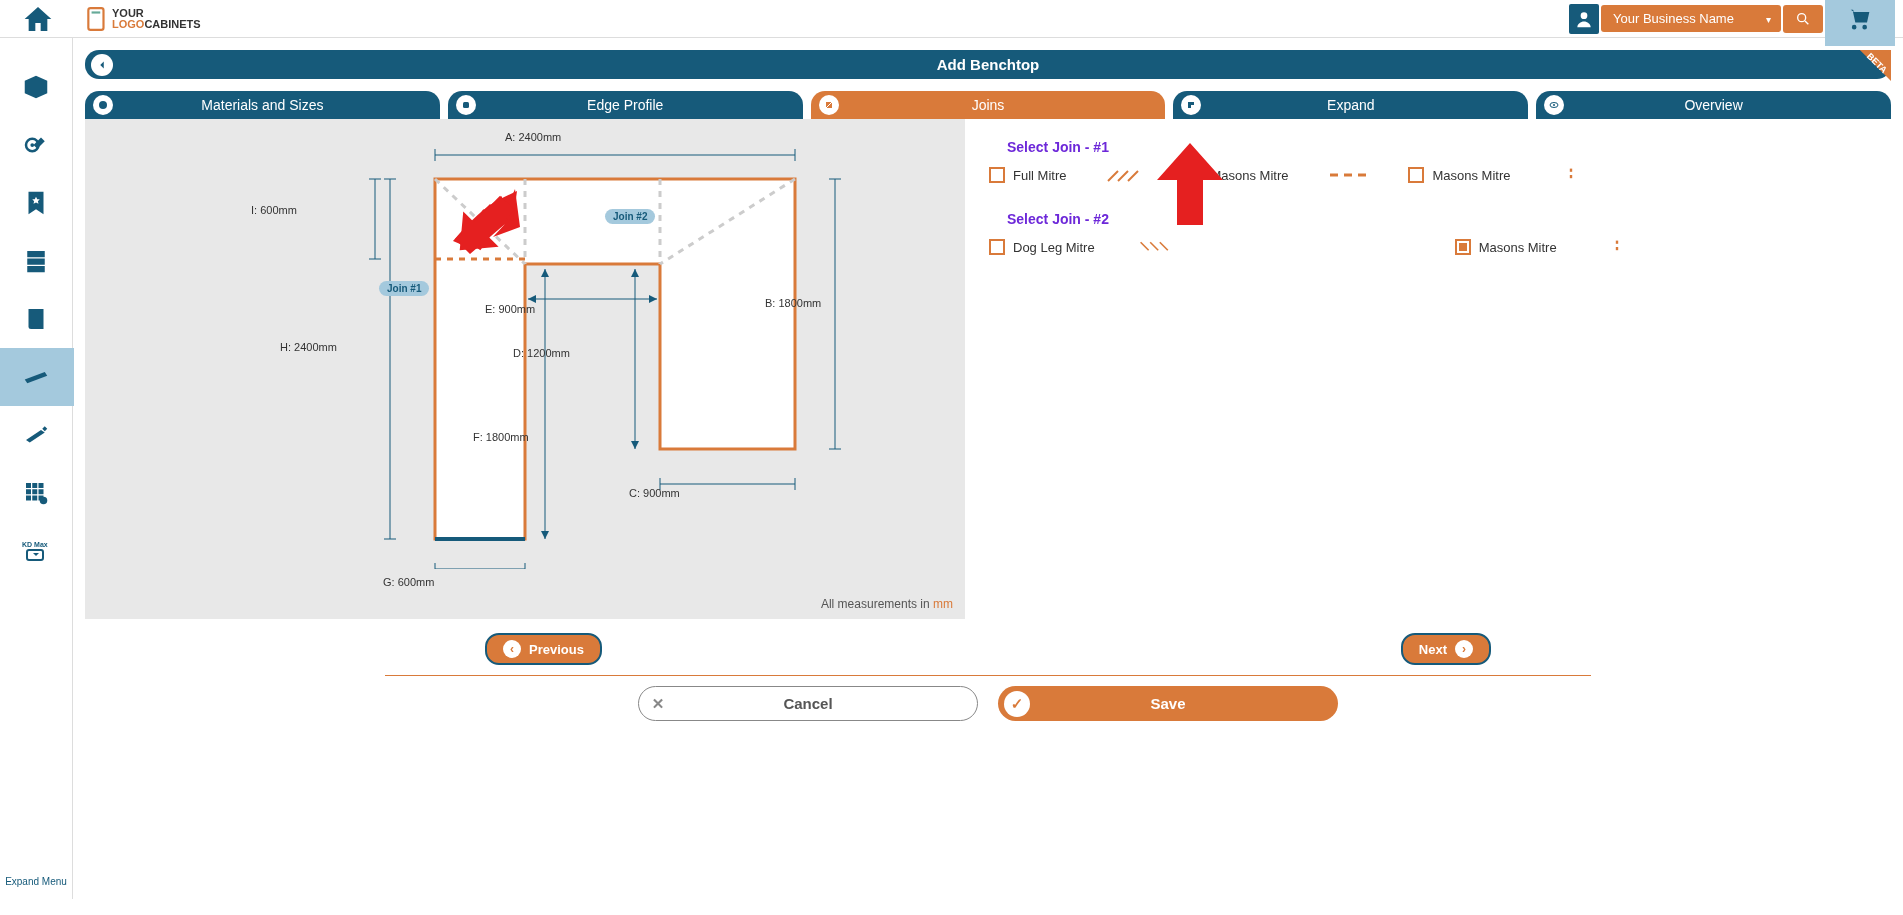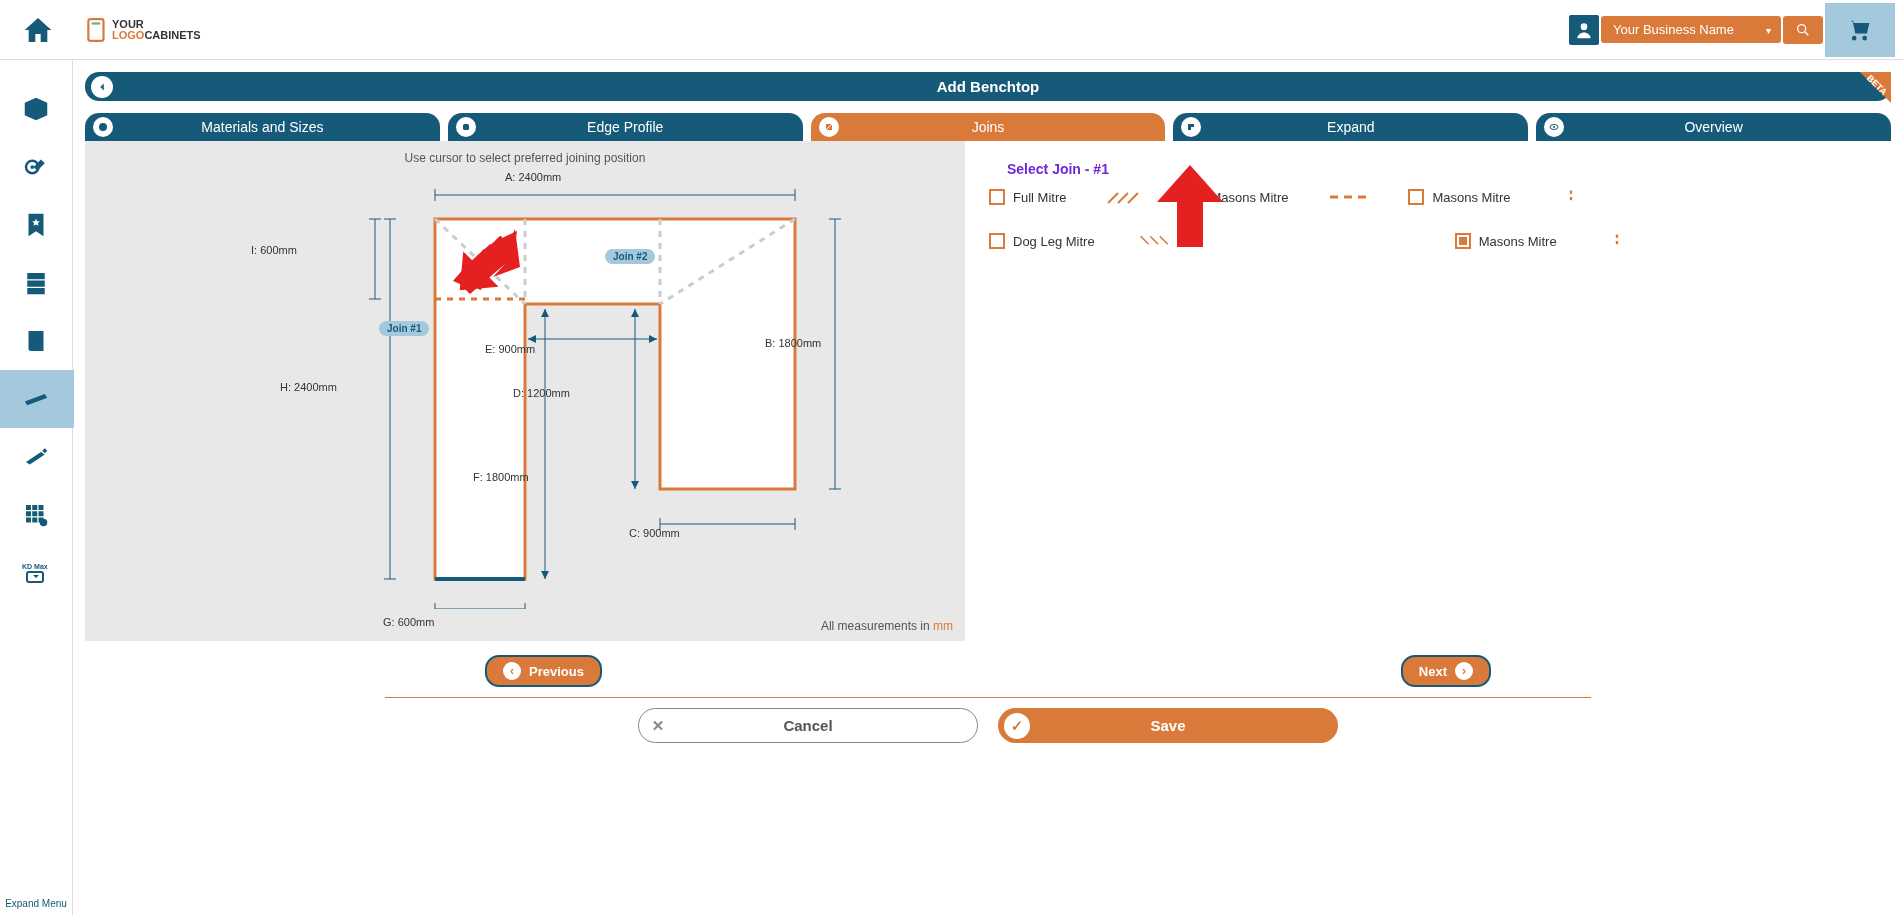--- a/index.html
+++ b/index.html
@@ -1,19 +1,19 @@
 <!DOCTYPE html>
 <html><head>
 <meta charset="utf-8">
 <style>
 * { margin: 0; padding: 0; box-sizing: border-box; font-family: Arial, sans-serif; }
 body { background: #fff; overflow: hidden; }
 
 
-.top-header { height: 60px; border-bottom: 1px solid #ddd; display: flex; align-items: center; padding: 0 0 0 0; }
+.top-header { height: 38px; border-bottom: 1px solid #ddd; display: flex; align-items: center; padding: 0 0 0 0; }
 .home-icon { width: 76px; height: 54px; display: flex; align-items: center; justify-content: center; }
 .logo-area { display: flex; align-items: center; padding-left: 10px; }
 .logo-text { font-size: 11px; font-weight: bold; color: #333; line-height: 1; }
 .logo-text .orange { color: #d97a3a; }
 .header-right { margin-left: auto; display: flex; align-items: center; gap: 2px; padding-right: 8px; }
 .user-icon { width: 30px; height: 30px; background: #165a7a; display: flex; align-items: center; justify-content: center; border-radius: 2px; }
 .business-btn { background: #d97a3a; color: #fff; padding: 6px 40px 6px 12px; border-radius: 3px; font-size: 13px; position: relative; min-width: 180px; }
 .business-btn::after { content: '▾'; position: absolute; right: 10px; top: 50%; transform: translateY(-50%); font-size: 10px; }
 .search-btn { background: #d97a3a; width: 40px; height: 28px; border-radius: 3px; display: flex; align-items: center; justify-content: center; }
 .cart-btn { background: #a4c9dd; width: 70px; height: 54px; display: flex; align-items: center; justify-content: center; }
@@ -216,21 +216,20 @@
             <svg width="12" height="12" viewBox="0 0 24 24">
               <ellipse cx="12" cy="12" rx="8" ry="5" fill="none" stroke="#165a7a" stroke-width="2"></ellipse>
               <circle cx="12" cy="12" r="2" fill="#165a7a"></circle>
             </svg>
           </span><span>Overview</span></div>
     </div>
 
     <div class="content-row">
 
       <div class="diagram-panel">
-        <div class="instruction">Use cursor to select preferred joining position</div>
         <div class="diagram-svg-wrap">
           <svg width="700" height="440" viewBox="0 0 700 440">
 
             <line x1="260" y1="26" x2="620" y2="26" stroke="#165a7a" stroke-width="1"></line>
             <line x1="260" y1="20" x2="260" y2="32" stroke="#165a7a"></line>
             <line x1="620" y1="20" x2="620" y2="32" stroke="#165a7a"></line>
 
             <line x1="200" y1="50" x2="200" y2="130" stroke="#165a7a"></line>
             <line x1="194" y1="50" x2="206" y2="50" stroke="#165a7a"></line>
             <line x1="194" y1="130" x2="206" y2="130" stroke="#165a7a"></line>
@@ -328,20 +327,21 @@
           <div class="join-option">
             <div class="checkbox"></div>
             <span class="join-label">Masons Mitre</span>
           </div>
           <svg class="join-pattern" viewBox="0 0 10 20">
               <line x1="5" y1="2" x2="5" y2="6" stroke="#d97a3a" stroke-width="3"></line>
               <line x1="5" y1="10" x2="5" y2="14" stroke="#d97a3a" stroke-width="3"></line>
             </svg>
         </div>
 
+        <div class="join-section-title">Select Join - #2</div>
         <div class="join-options">
           <div class="join-option">
             <div class="checkbox"></div>
             <span class="join-label">Dog Leg Mitre</span>
           </div>
           <svg class="join-pattern" viewBox="0 0 40 20">
               <line x1="2" y1="4" x2="12" y2="14" stroke="#d97a3a" stroke-width="2"></line>
               <line x1="14" y1="4" x2="24" y2="14" stroke="#d97a3a" stroke-width="2"></line>
               <line x1="26" y1="4" x2="36" y2="14" stroke="#d97a3a" stroke-width="2"></line>
             </svg>

